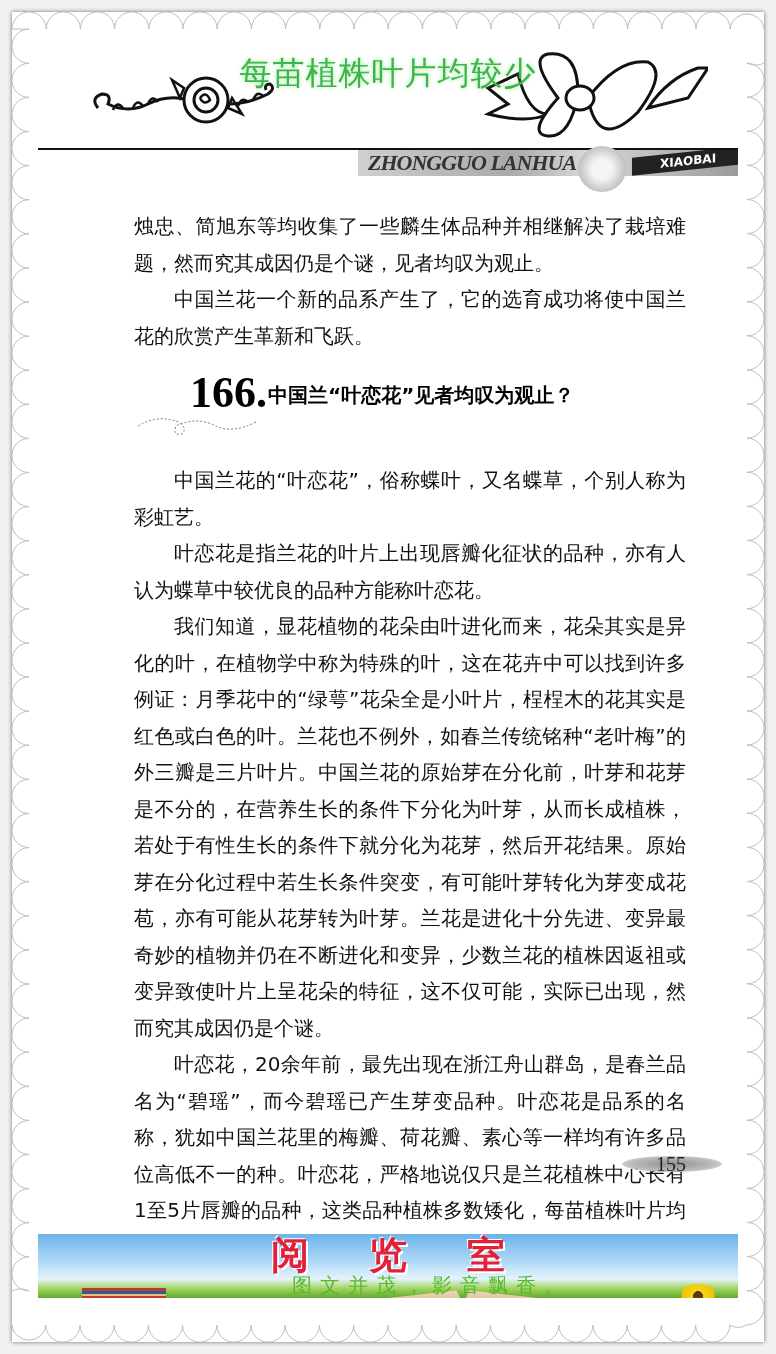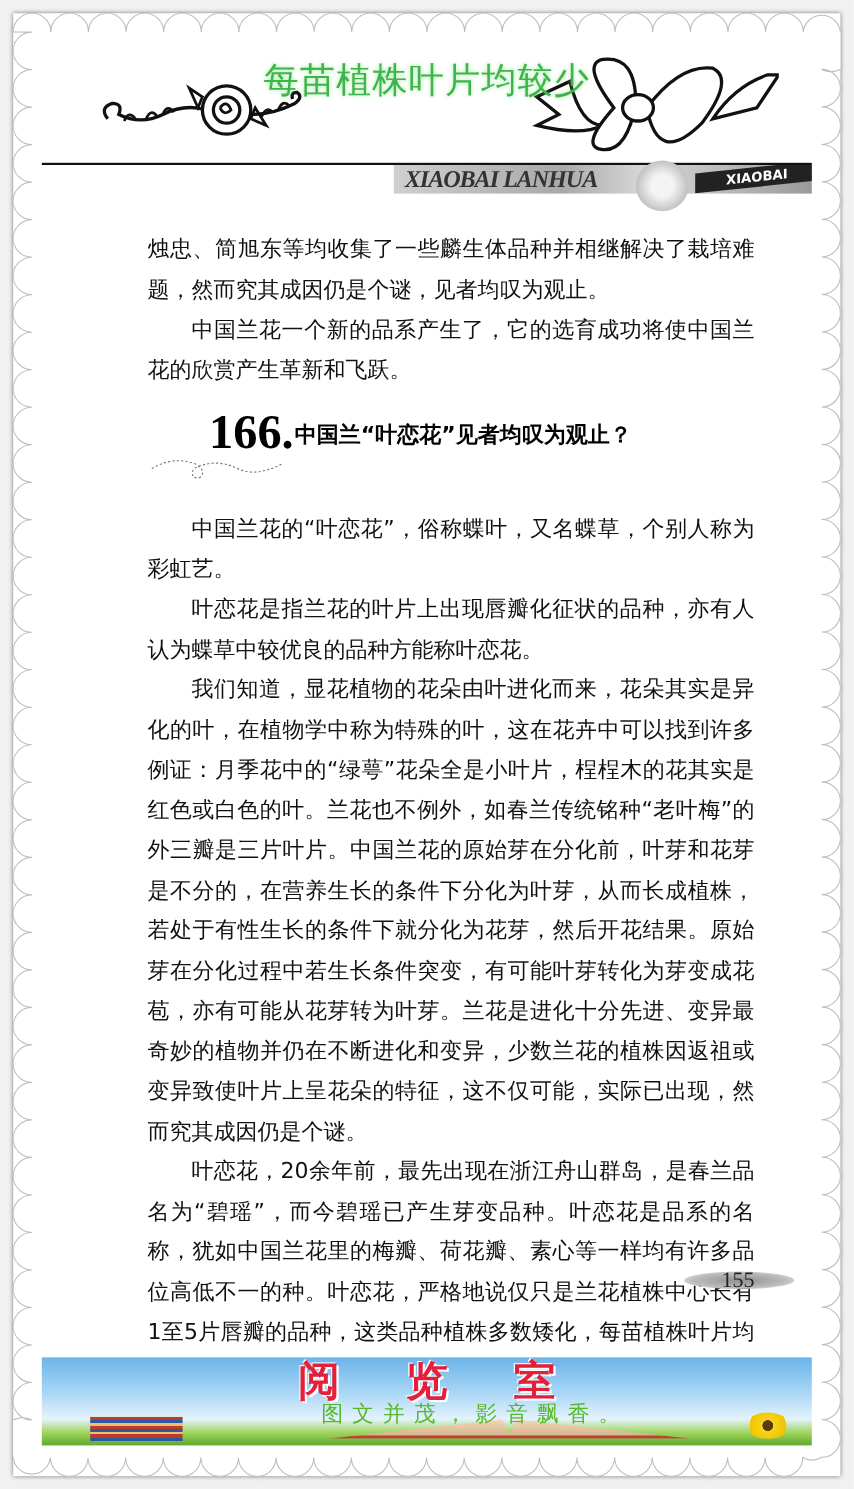--- a/index.html
+++ b/index.html
@@ -80,21 +80,21 @@
     position: absolute; left: 0; top: 6px; width: 100px; height: 16px; border-radius: 50%;
     background: radial-gradient(ellipse, #8f8f8f 0%, #bdbdbd 60%, rgba(255,255,255,0) 100%);
   }
   .page-num .pn-text {
     position: absolute; left: 34px; top: 0; font-family: "Liberation Serif", serif;
     font-size: 20px; color: #222; line-height: 28px;
   }
 
   
   .ad {
-    position: absolute; left: 0; top: 1196px; width: 700px; height: 80px; overflow: hidden;
+    position: absolute; left: 0; top: 1196px; width: 700px; height: 64px; overflow: hidden;
     background: linear-gradient(180deg, #6bb4ea 0%, #a9d6f5 40%, #e4f3fc 70%, #9ed35a 86%, #5fa830 100%);
   }
   .ad-title {
     position: absolute; left: 0; top: 0; width: 700px; text-align: center;
     font-family: "DejaVu Sans", sans-serif; font-weight: bold; font-size: 38px; line-height: 42px;
     color: #e2203a; letter-spacing: 60px; padding-left: 60px;
     text-shadow: 2px 2px 0 #fff, -1px -1px 0 #fff;
   }
   .ad-sub {
     position: absolute; left: 0; top: 40px; width: 700px; text-align: center;
@@ -140,21 +140,21 @@
         <path d="M120 50 q-30 -40 -10 -44 q30 -4 30 40 q-8 44 -30 42 q-22 -2 10 -38 z" stroke="#111" stroke-width="3" fill="#fff"></path>
         <path d="M150 50 q30 -40 60 -36 q20 10 -10 50 q-40 40 -50 -14 z" stroke="#111" stroke-width="3" fill="#fff"></path>
         <ellipse cx="142" cy="50" rx="14" ry="12" stroke="#111" stroke-width="3" fill="#fff"></ellipse>
       </svg>
     </div>
     <div class="header-title">每苗植株叶片均较少</div>
     <div class="header-rule"></div>
   </div>
 
   <div class="banner-strip">
-    <span class="strip-text">XIAOBAI LANHUA</span>
+    <span class="strip-text">ZHONGGUO LANHUA</span>
     <span class="strip-tag">XIAOBAI</span>
   </div>
   <div class="strip-orchid"></div>
 
   <div class="text">
     <p>烛忠、简旭东等均收集了一些麟生体品种并相继解决了栽培难题，然而究其成因仍是个谜，见者均叹为观止。</p>
     <p class="indent">中国兰花一个新的品系产生了，它的选育成功将使中国兰花的欣赏产生革新和飞跃。</p>
 
     <div class="q-title">
       <span class="q-num">166.</span>

